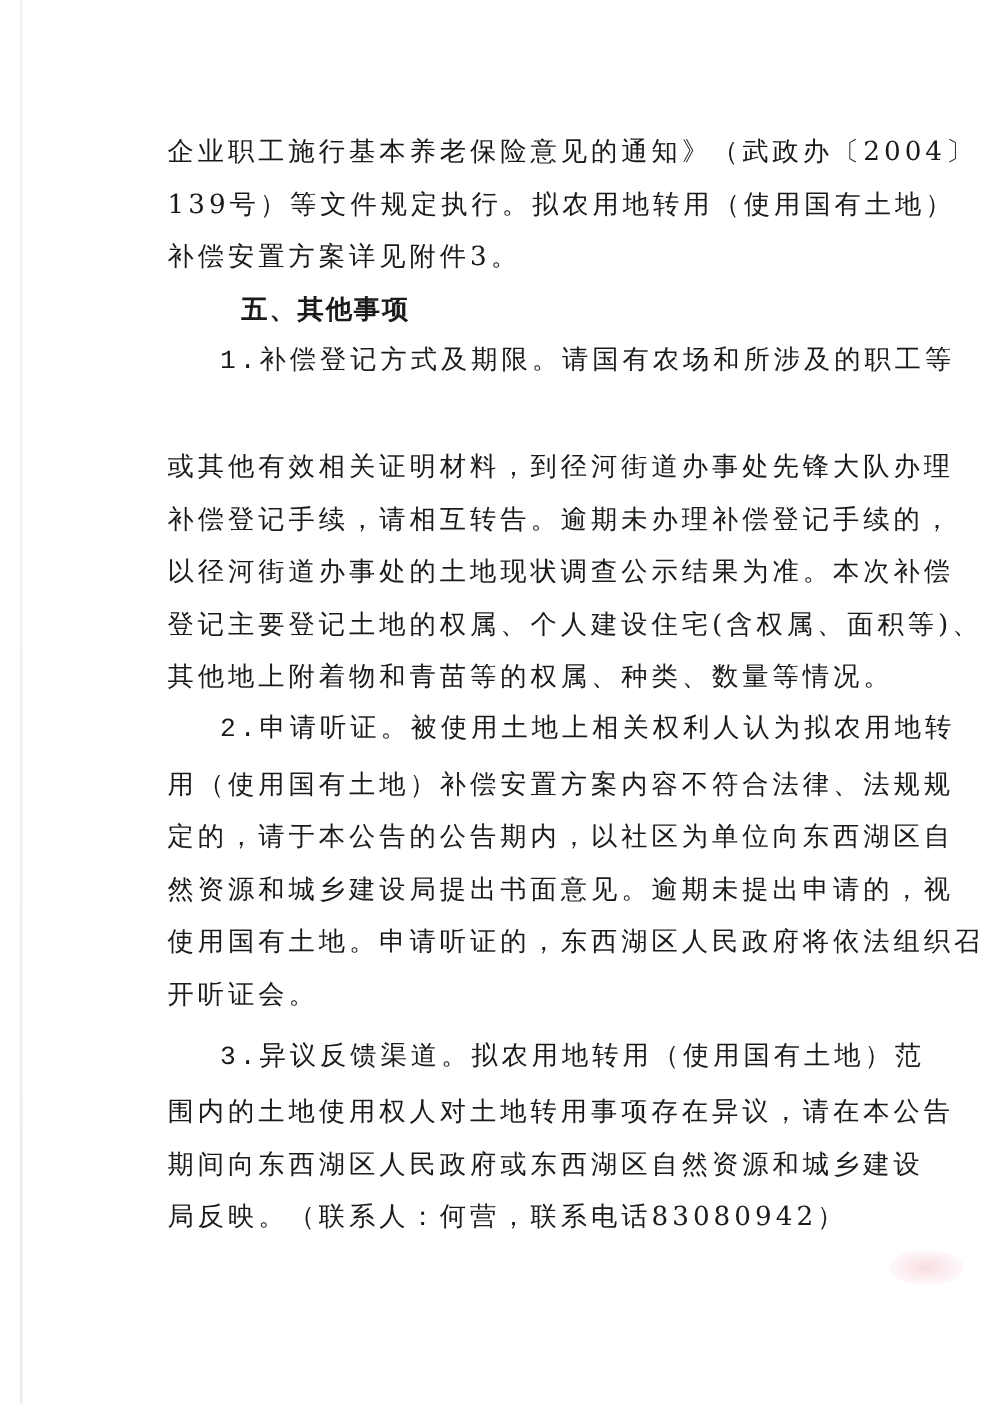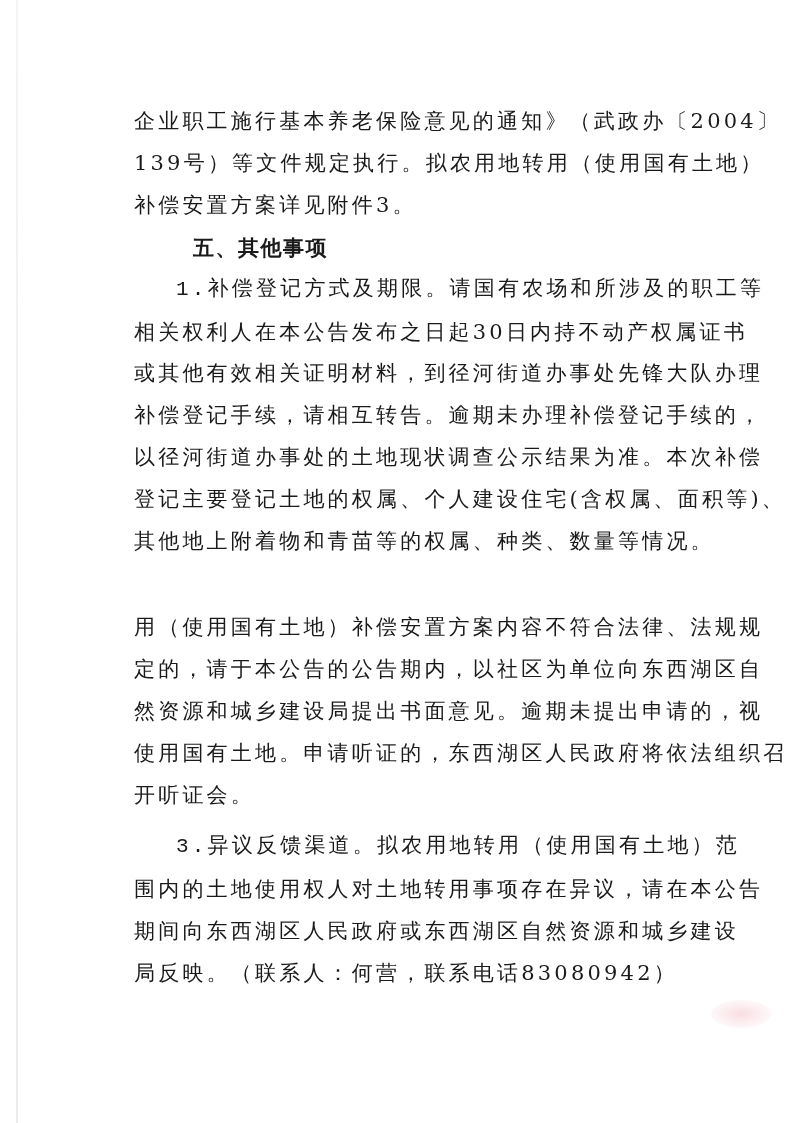--- a/index.html
+++ b/index.html
@@ -27,27 +27,27 @@
 <div class="page">
   <div class="edge"></div>
 
   <div class="line" style="top:108px">企业职工施行基本养老保险意见的通知》（武政办〔2004〕</div>
   <div class="line" style="top:150px">139号）等文件规定执行。拟农用地转用（使用国有土地）</div>
   <div class="line" style="top:192px">补偿安置方案详见附件3。</div>
 
   <div class="line heading" style="top:235px">五、其他事项</div>
 
   <div class="line indent" style="top:277px">1.补偿登记方式及期限。请国有农场和所涉及的职工等</div>
-  <div class="line" style="top:319px">相关权利人在本公告发布之日起30日内持不动产权属证书</div>
   <div class="line" style="top:402px">补偿登记手续，请相互转告。逾期未办理补偿登记手续的，</div>
   <div class="line" style="top:360px">或其他有效相关证明材料，到径河街道办事处先锋大队办理</div>
   <div class="line" style="top:444px">以径河街道办事处的土地现状调查公示结果为准。本次补偿</div>
   <div class="line" style="top:486px">登记主要登记土地的权属、个人建设住宅(含权属、面积等)、</div>
   <div class="line" style="top:528px">其他地上附着物和青苗等的权属、种类、数量等情况。</div>
 
+  <div class="line indent" style="top:572px">2.申请听证。被使用土地上相关权利人认为拟农用地转</div>
   <div class="line" style="top:614px">用（使用国有土地）补偿安置方案内容不符合法律、法规规</div>
   <div class="line" style="top:656px">定的，请于本公告的公告期内，以社区为单位向东西湖区自</div>
   <div class="line" style="top:698px">然资源和城乡建设局提出书面意见。逾期未提出申请的，视</div>
   <div class="line" style="top:740px">使用国有土地。申请听证的，东西湖区人民政府将依法组织召</div>
   <div class="line" style="top:782px">开听证会。</div>
 
   <div class="line indent" style="top:834px">3.异议反馈渠道。拟农用地转用（使用国有土地）范</div>
   <div class="line" style="top:876px">围内的土地使用权人对土地转用事项存在异议，请在本公告</div>
   <div class="line" style="top:918px">期间向东西湖区人民政府或东西湖区自然资源和城乡建设</div>
   <div class="line" style="top:960px">局反映。（联系人：何营，联系电话83080942）</div>

